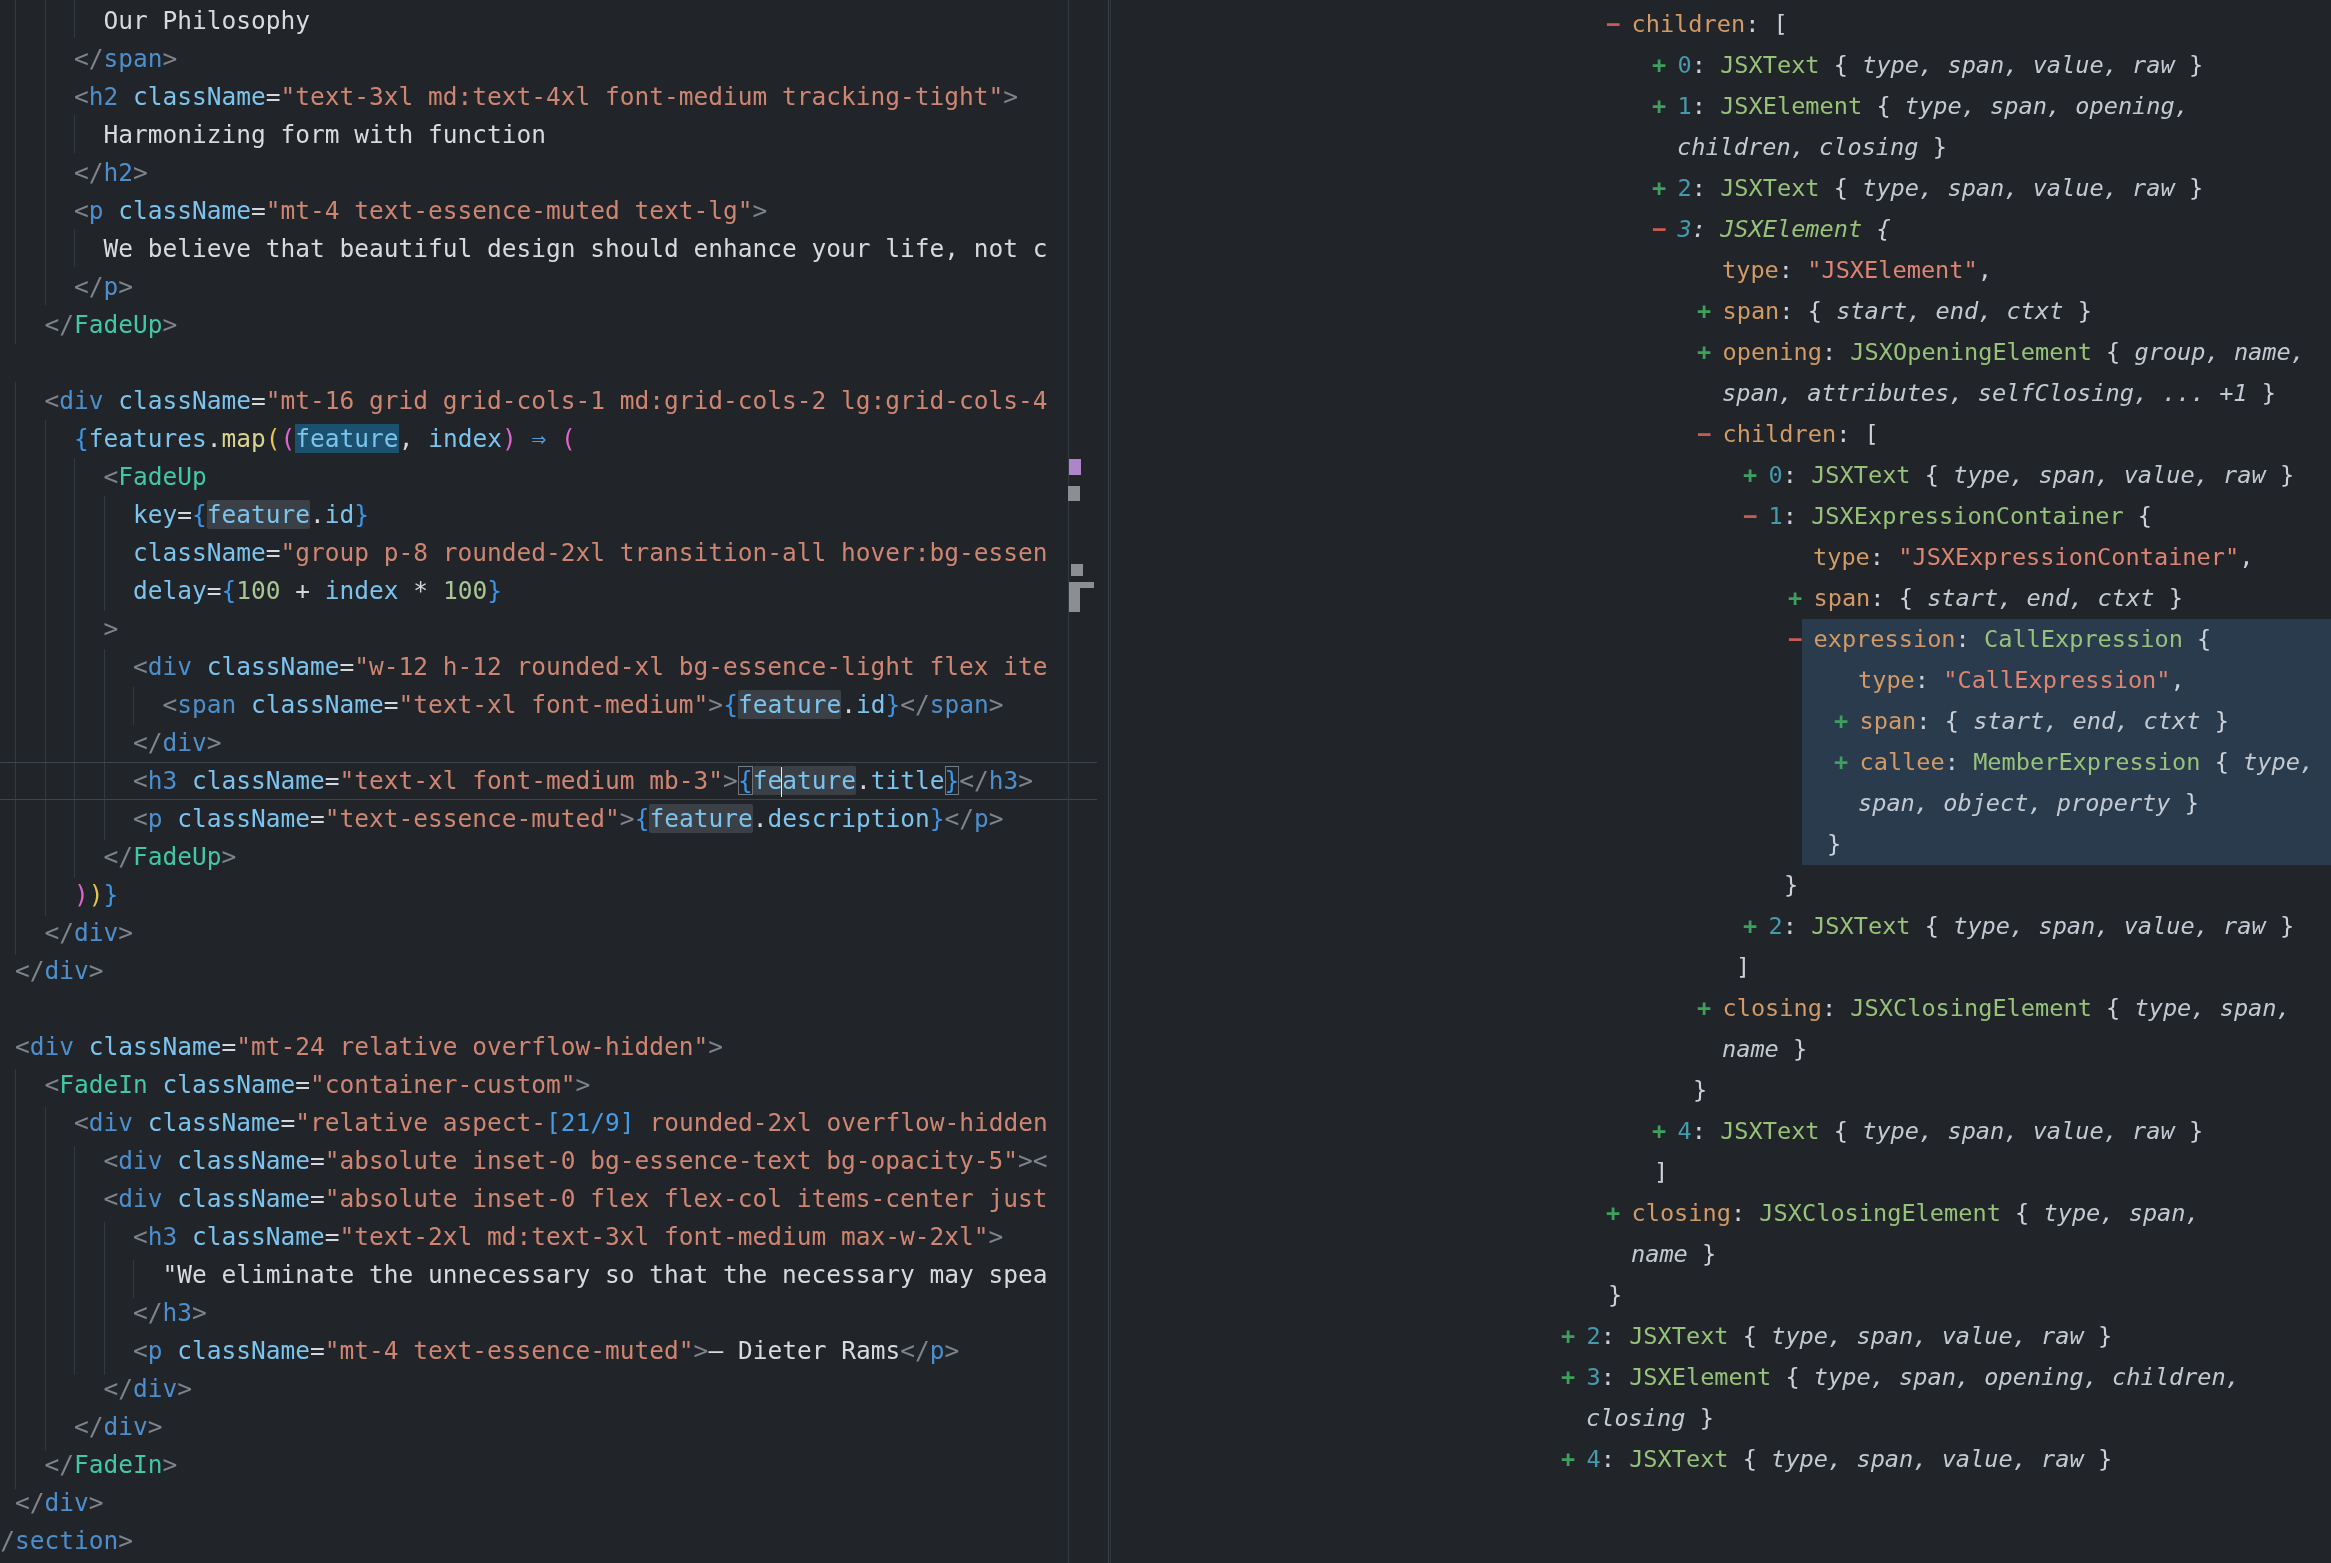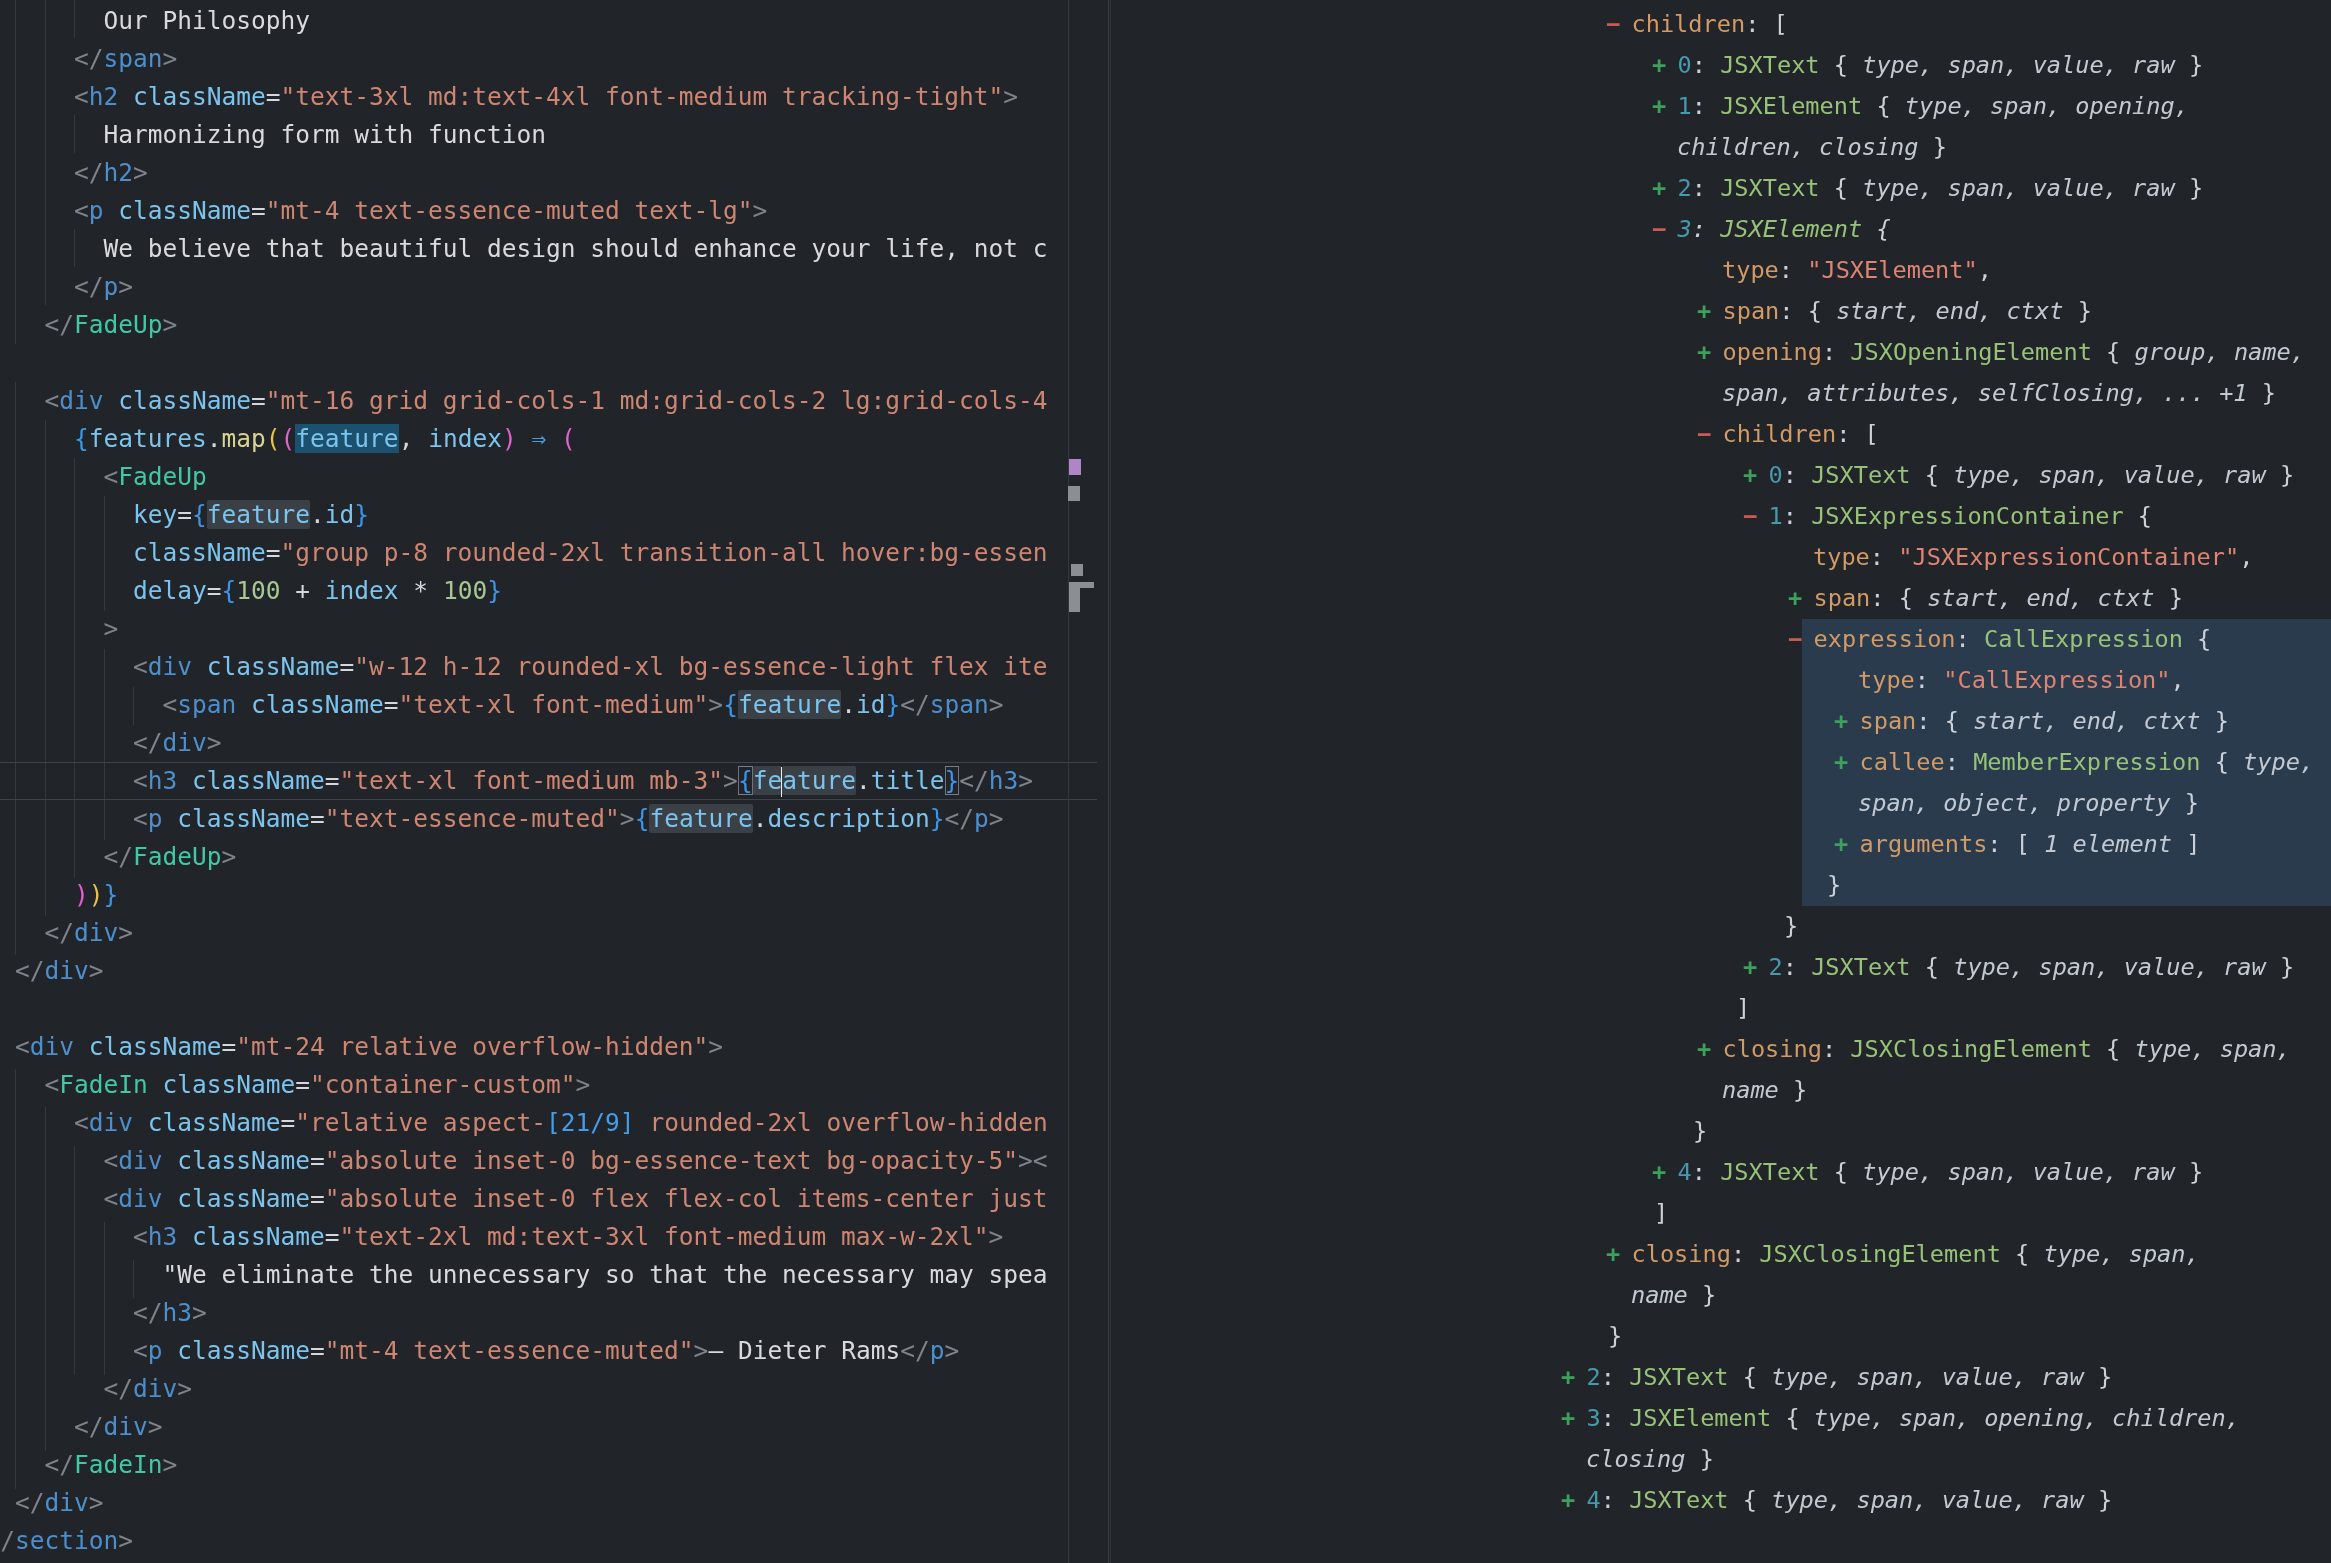--- a/index.html
+++ b/index.html
@@ -136,21 +136,20 @@
         <div class="ar" style="padding-left: 586px;"><span class="sg sm">−</span><span class="tA-k">children</span><span class="tA-P">: [</span></div>
         <div class="ar" style="padding-left: 632px;"><span class="sg sp">+</span><span class="tA-i">0</span><span class="tA-P">: </span><span class="tA-T">JSXText</span><span class="tA-P"> { </span><span class="tA-f">type, span, value, raw</span><span class="tA-P"> }</span></div>
         <div class="ar" style="padding-left: 632px;"><span class="sg sm">−</span><span class="tA-i">1</span><span class="tA-P">: </span><span class="tA-T">JSXExpressionContainer</span><span class="tA-P"> {</span></div>
         <div class="ar" style="padding-left: 702px;"><span class="tA-k">type</span><span class="tA-P">: </span><span class="tA-s">"JSXExpressionContainer"</span><span class="tA-P">,</span></div>
         <div class="ar" style="padding-left: 677px;"><span class="sg sp">+</span><span class="tA-k">span</span><span class="tA-P">: { </span><span class="tA-f">start, end, ctxt</span><span class="tA-P"> }</span></div>
         <div class="ar hl" style="padding-left: 677px;"><span class="sg sm">−</span><span class="tA-k">expression</span><span class="tA-P">: </span><span class="tA-T">CallExpression</span><span class="tA-P"> {</span></div>
         <div class="ar hl" style="padding-left: 747px;"><span class="tA-k">type</span><span class="tA-P">: </span><span class="tA-s">"CallExpression"</span><span class="tA-P">,</span></div>
         <div class="ar hl" style="padding-left: 723px;"><span class="sg sp">+</span><span class="tA-k">span</span><span class="tA-P">: { </span><span class="tA-f">start, end, ctxt</span><span class="tA-P"> }</span></div>
         <div class="ar hl" style="padding-left: 723px;"><span class="sg sp">+</span><span class="tA-k">callee</span><span class="tA-P">: </span><span class="tA-T">MemberExpression</span><span class="tA-P"> { </span><span class="tA-f">type,</span></div>
         <div class="ar hl" style="padding-left: 747px;"><span class="tA-f">span, object, property</span><span class="tA-P"> }</span></div>
-        <div class="ar hl" style="padding-left: 723px;"><span class="sg sp">+</span><span class="tA-k">arguments</span><span class="tA-P">: [ </span><span class="tA-f">1 element</span><span class="tA-P"> ]</span></div>
         <div class="ar hl" style="padding-left: 716px;"><span class="tA-P">}</span></div>
         <div class="ar" style="padding-left: 673px;"><span class="tA-P">}</span></div>
         <div class="ar" style="padding-left: 632px;"><span class="sg sp">+</span><span class="tA-i">2</span><span class="tA-P">: </span><span class="tA-T">JSXText</span><span class="tA-P"> { </span><span class="tA-f">type, span, value, raw</span><span class="tA-P"> }</span></div>
         <div class="ar" style="padding-left: 625px;"><span class="tA-P">]</span></div>
         <div class="ar" style="padding-left: 586px;"><span class="sg sp">+</span><span class="tA-k">closing</span><span class="tA-P">: </span><span class="tA-T">JSXClosingElement</span><span class="tA-P"> { </span><span class="tA-f">type, span,</span></div>
         <div class="ar" style="padding-left: 611px;"><span class="tA-f">name</span><span class="tA-P"> }</span></div>
         <div class="ar" style="padding-left: 582px;"><span class="tA-P">}</span></div>
         <div class="ar" style="padding-left: 541px;"><span class="sg sp">+</span><span class="tA-i">4</span><span class="tA-P">: </span><span class="tA-T">JSXText</span><span class="tA-P"> { </span><span class="tA-f">type, span, value, raw</span><span class="tA-P"> }</span></div>
         <div class="ar" style="padding-left: 543px;"><span class="tA-P">]</span></div>
         <div class="ar" style="padding-left: 495px;"><span class="sg sp">+</span><span class="tA-k">closing</span><span class="tA-P">: </span><span class="tA-T">JSXClosingElement</span><span class="tA-P"> { </span><span class="tA-f">type, span,</span></div>

